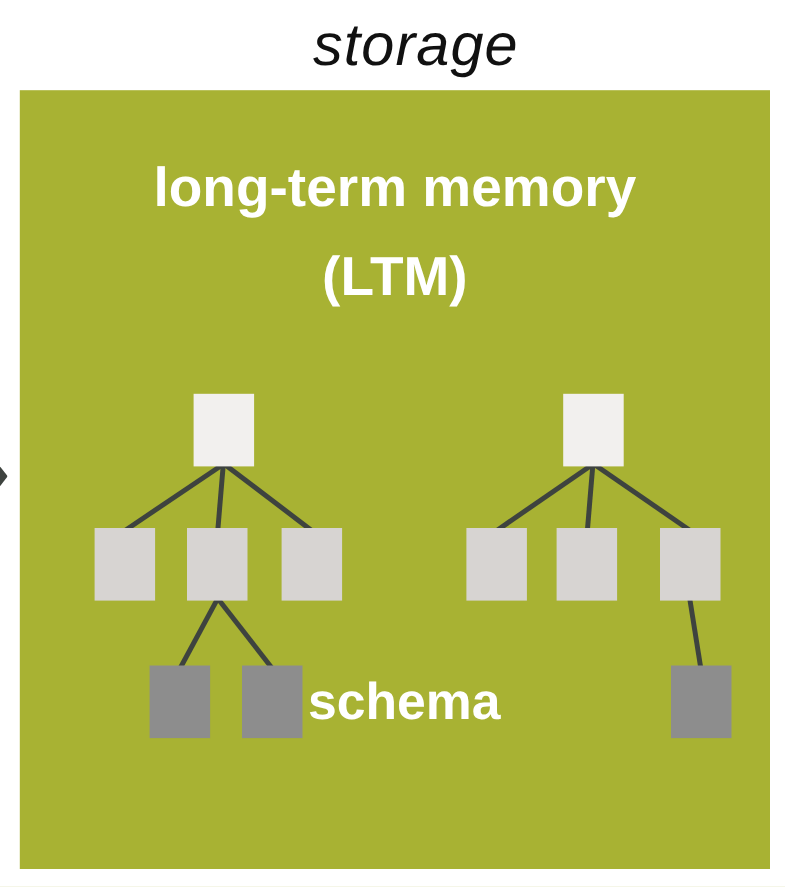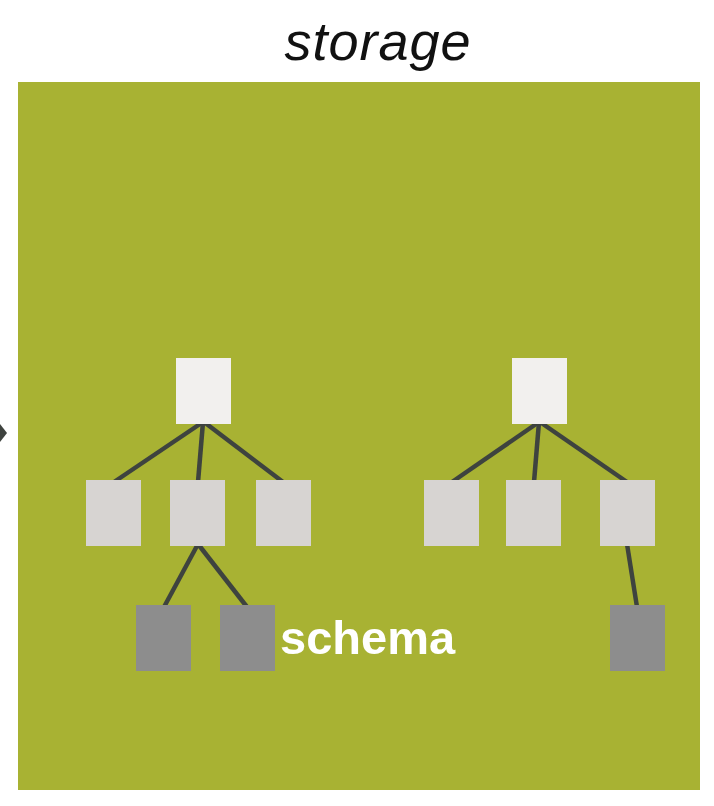--- a/index.html
+++ b/index.html
@@ -107,20 +107,24 @@
 <body>
 
 <div class="canvas">
 
   <div class="diagram-title">storage</div>
 
   <div class="edge-fragment"></div>
 
   <div class="ltm-box">
 
+    <div class="ltm-heading">
+      <div>long-term memory</div>
+      <div>(LTM)</div>
+    </div>
 
     <svg class="connector-svg" viewBox="0 0 682 708" xmlns="http://www.w3.org/2000/svg">
 
       <line x1="185" y1="340" x2="96" y2="400"></line>
       <line x1="185" y1="340" x2="180" y2="400"></line>
       <line x1="186" y1="340" x2="265" y2="400"></line>
 
       <line x1="180" y1="462" x2="146" y2="525"></line>
       <line x1="180" y1="462" x2="229" y2="525"></line>
 

